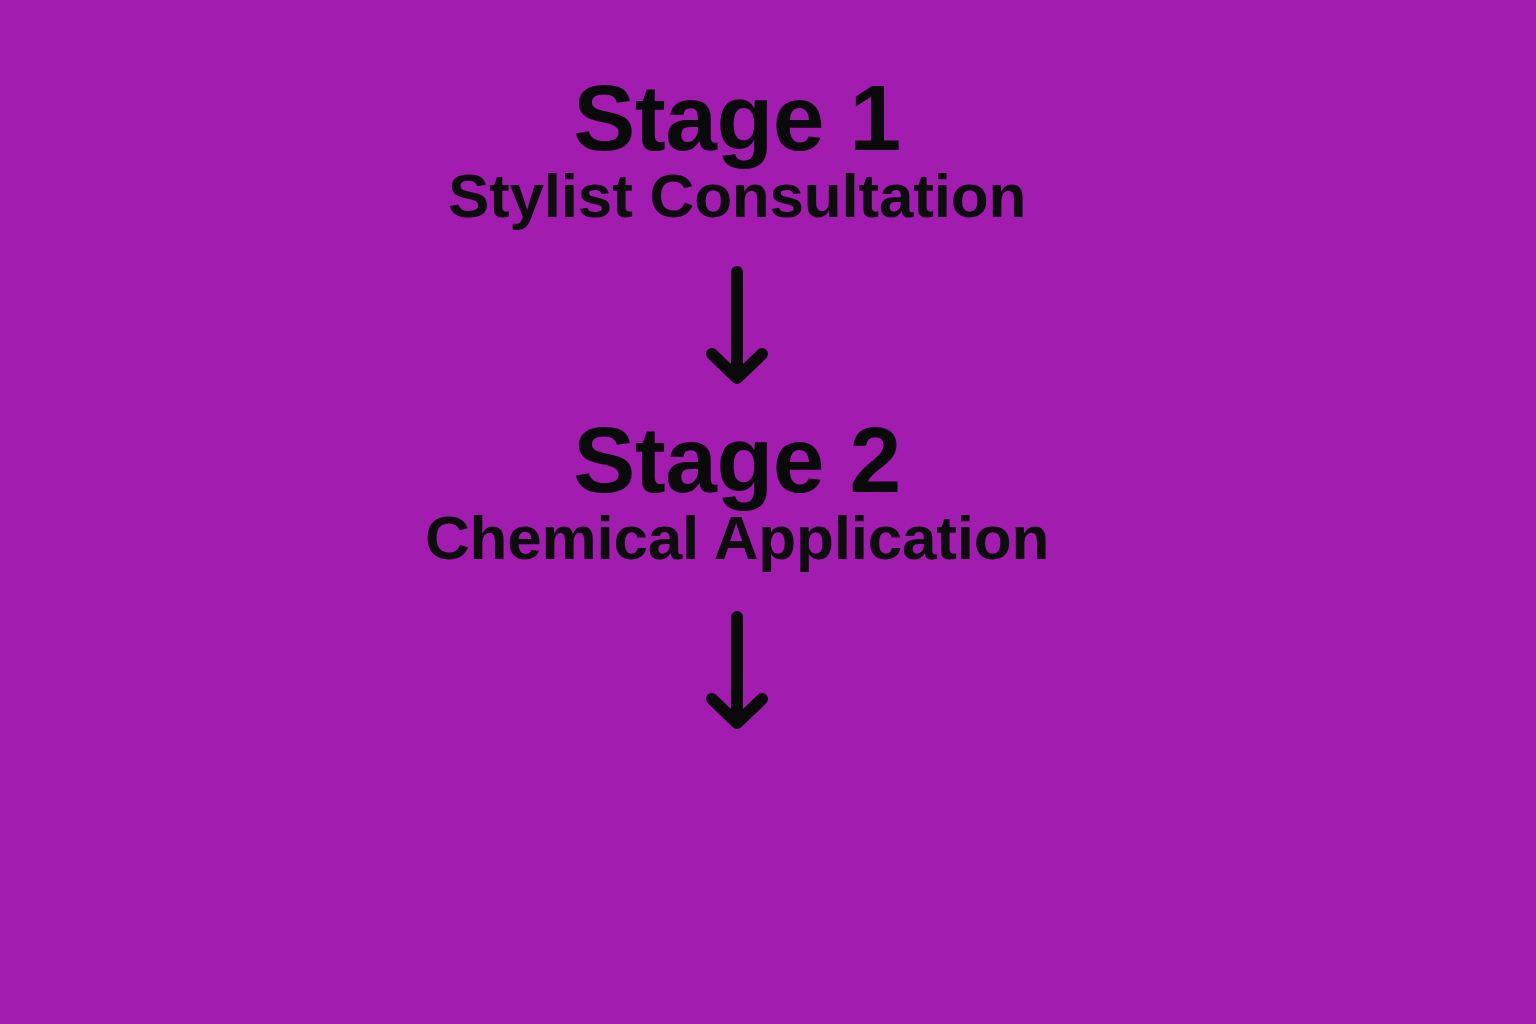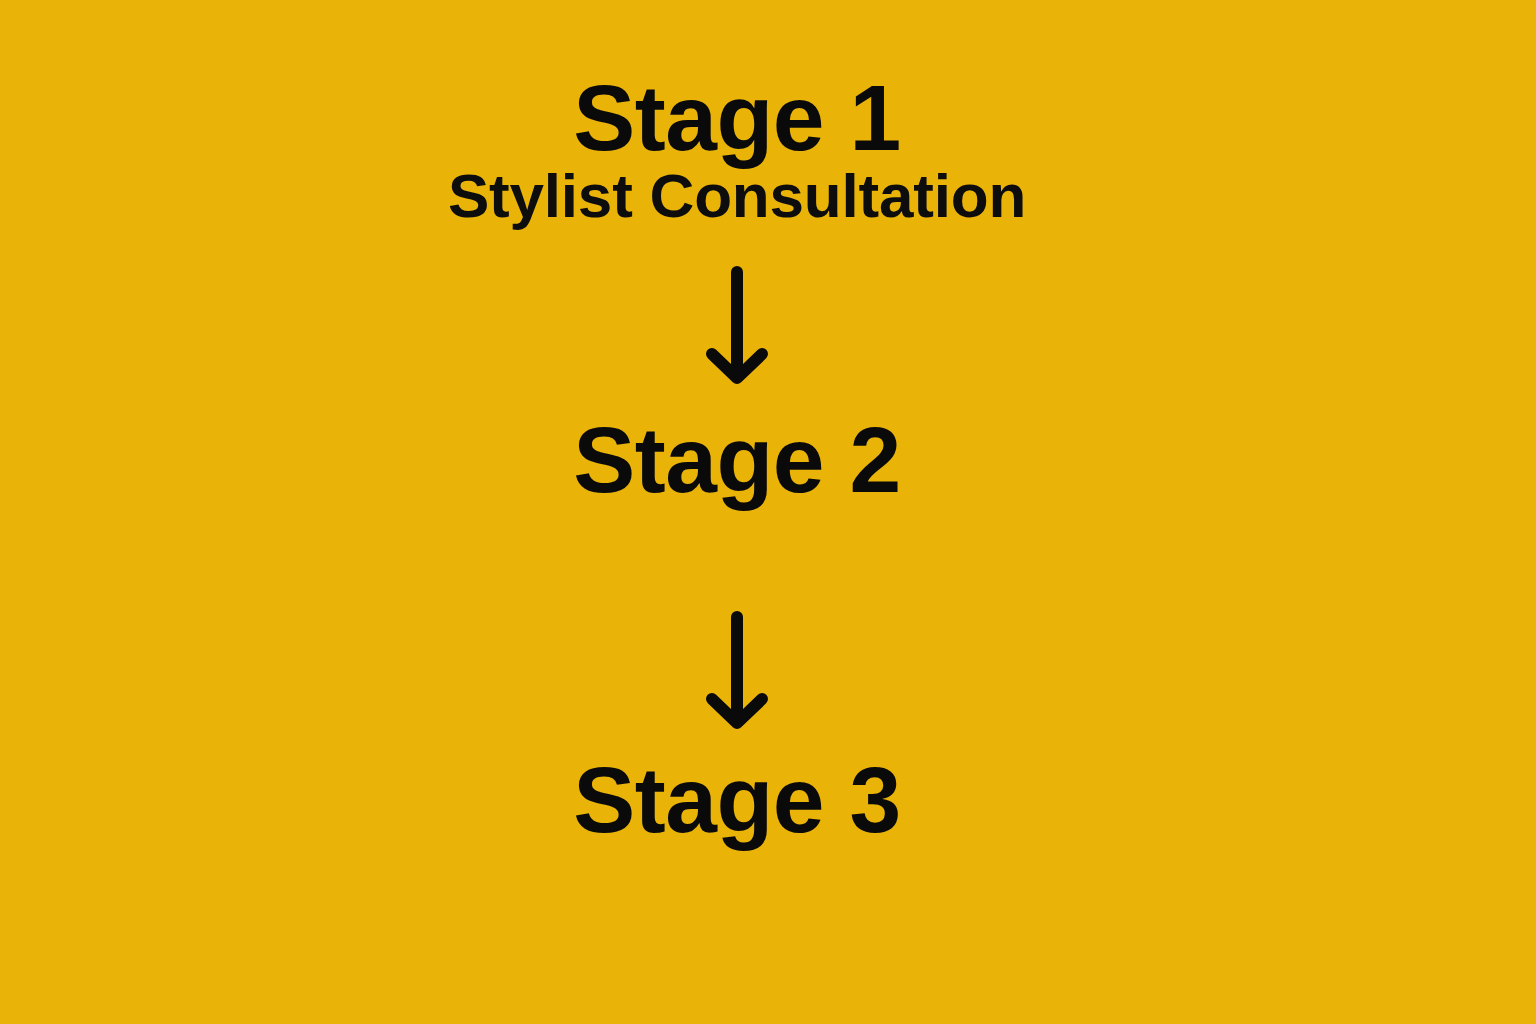--- a/index.html
+++ b/index.html
@@ -12,21 +12,21 @@
     height: 1024px;
     background: #fbfbfb;
     font-family: "Liberation Sans", sans-serif;
     overflow: hidden;
   }
 
   #flow-canvas {
     position: relative;
     width: 1536px;
     height: 1024px;
-    background: #eab308;
+    background: #a21caf;
   }
 
   
   .stage-node {
     position: absolute;
     left: 0;
     width: 1474px;          
     text-align: center;
     color: #0a0a0a;
   }
@@ -97,27 +97,27 @@
   <div class="flow-connector" id="flow-connector-1">
     <svg viewBox="0 0 84 128" xmlns="http://www.w3.org/2000/svg">
       <path class="arrow-stroke" d="M 42 8 L 42 112"></path>
       <path class="arrow-stroke" d="M 17 90 L 42 114 L 67 90"></path>
     </svg>
   </div>
 
   <div class="stage-node" id="stage-node-2">
     <span class="stage-title">Stage 2</span>
     <span class="stage-title-gap"></span>
+    <span class="stage-subtitle">Chemical Application</span>
   </div>
 
   <div class="flow-connector" id="flow-connector-2">
     <svg viewBox="0 0 84 128" xmlns="http://www.w3.org/2000/svg">
       <path class="arrow-stroke" d="M 42 8 L 42 112"></path>
       <path class="arrow-stroke" d="M 17 90 L 42 114 L 67 90"></path>
     </svg>
   </div>
 
   <div class="stage-node" id="stage-node-3">
-    <span class="stage-title">Stage 3</span>
     <span class="stage-title-gap"></span>
   </div>
 
 </div>
 
 </body></html>

